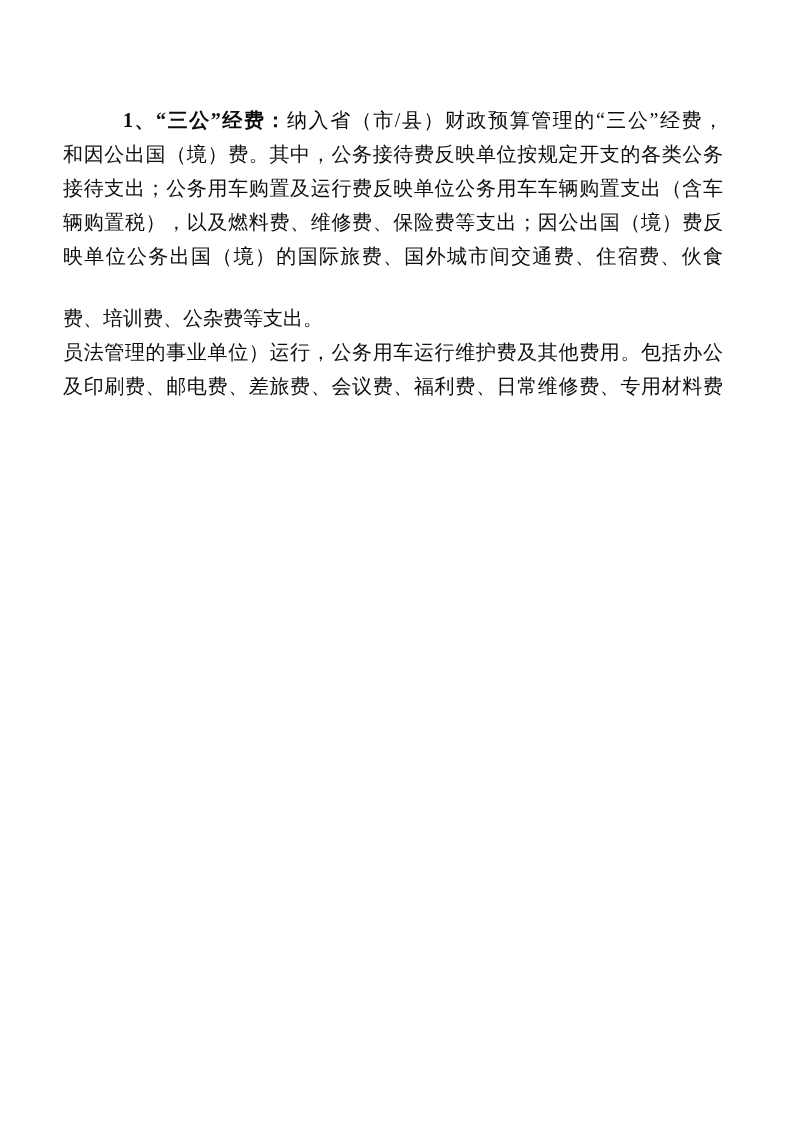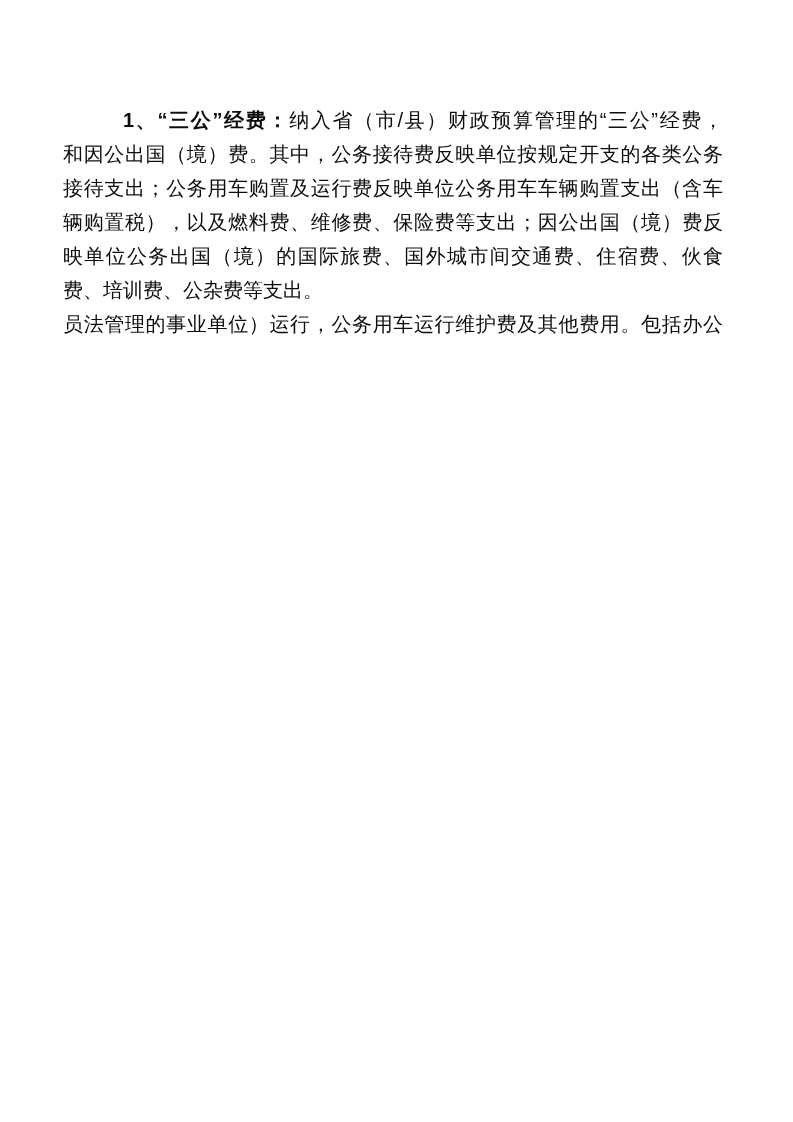--- a/index.html
+++ b/index.html
@@ -6,21 +6,21 @@
     margin: 0;
     padding: 0;
     background: #ffffff;
   }
   .page {
     position: relative;
     width: 793px;
     height: 1122px;
     background: #ffffff;
     overflow: hidden;
-    font-family: Liberation Sans, sans-serif;
+    font-family: Liberation Serif, serif;
   }
   .textblock {
     position: absolute;
     left: 63px;
     top: 103px;
     width: 660px;
     font-size: 20px;
     line-height: 34px;
     color: #0d0d0d;
   }
@@ -28,20 +28,21 @@
     height: 34px;
     overflow: hidden;
     text-align: justify;
     text-align-last: justify;
     white-space: nowrap;
   }
   .line.indent { text-indent: 60px; }
   .line.nojust {
     text-align: left;
     text-align-last: left;
+    margin-top: 28px;
   }
   .lead { font-weight: bold; }
 </style>
 </head>
 <body>
 
 <div class="page">
   <div class="textblock">
 
     <div class="line indent"><span class="lead">1、“三公”经费：</span><span>纳入省（市/县）财政预算管理的“三公”经费，</span></div>
@@ -53,16 +54,17 @@
 
     <div class="line"><span>辆购置税），以及燃料费、维修费、保险费等支出；因公出国（境）费反</span></div>
 
     <div class="line"><span>映单位公务出国（境）的国际旅费、国外城市间交通费、住宿费、伙食</span></div>
 
     <div class="line nojust"><span>费、培训费、公杂费等支出。</span></div>
 
 
     <div class="line"><span>员法管理的事业单位）运行，公务用车运行维护费及其他费用。包括办公</span></div>
 
+    <div class="line"><span>及印刷费、邮电费、差旅费、会议费、福利费、日常维修费、专用材料费</span></div>
 
 
   </div>
 </div>
 
 </body></html>

